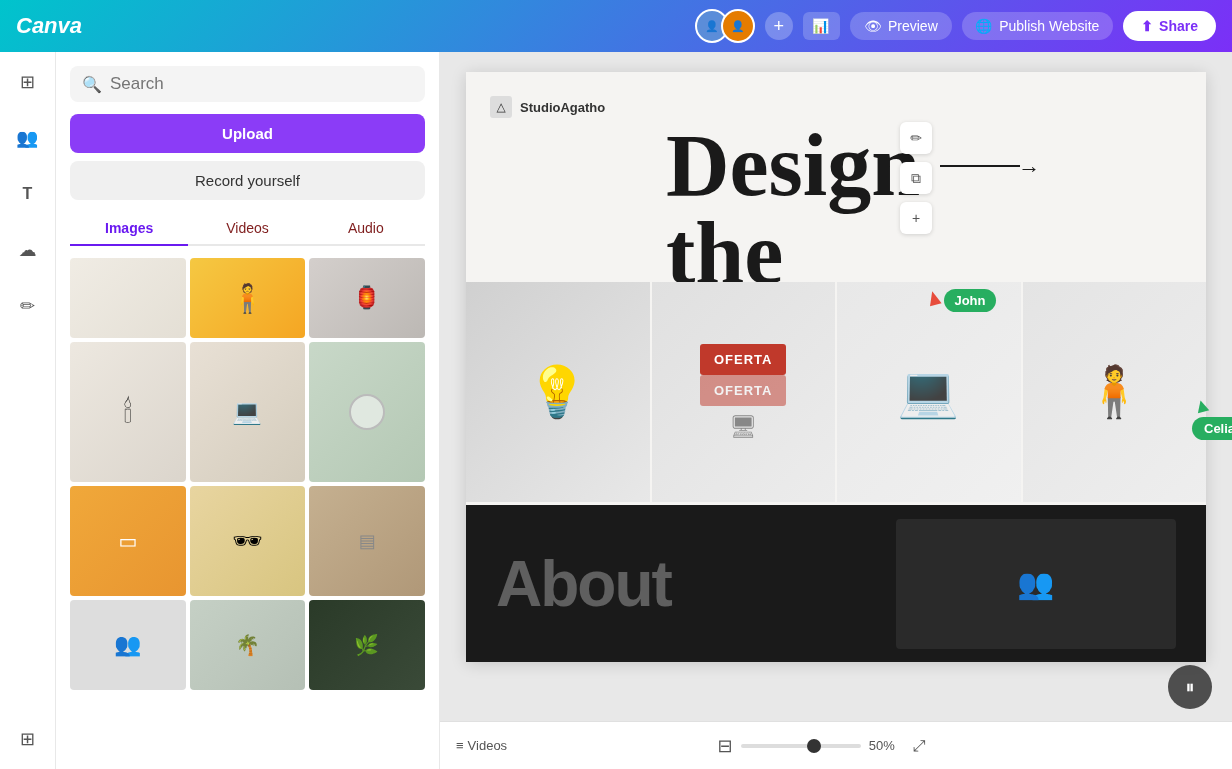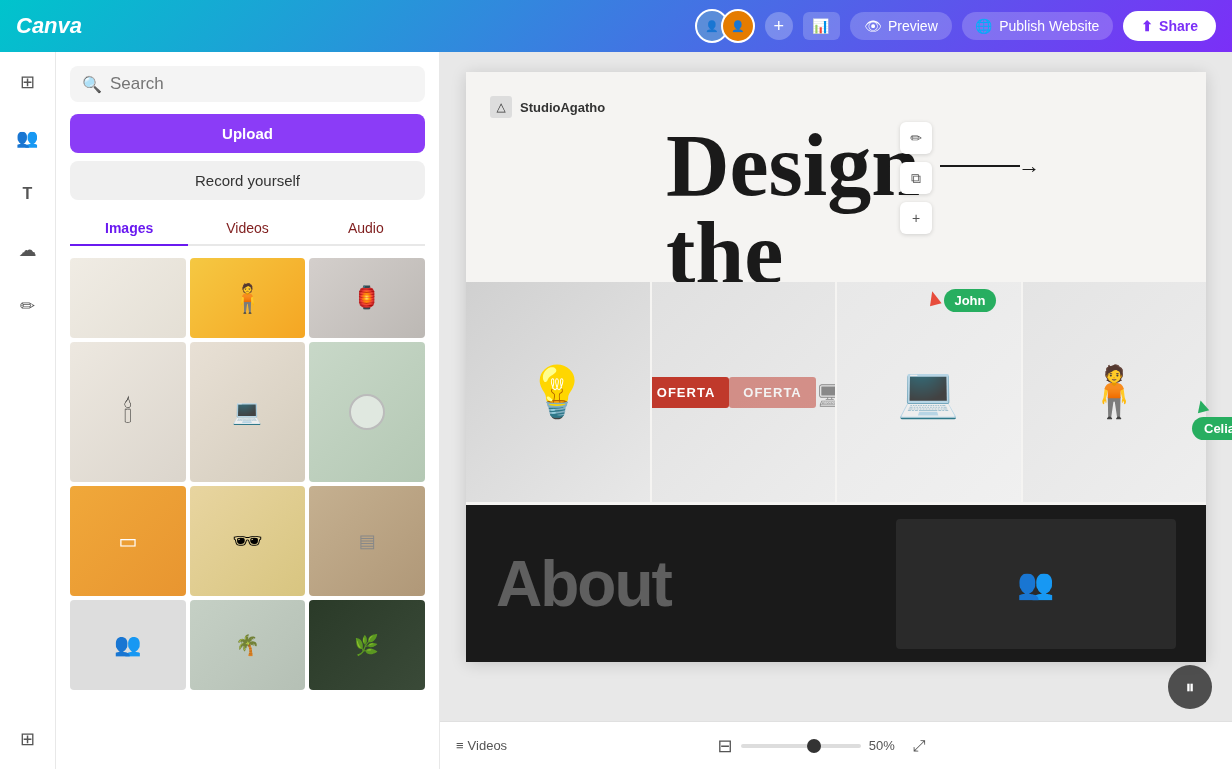--- a/index.html
+++ b/index.html
@@ -234,21 +234,21 @@
               </div>
             </div>
             <h2 style="font-size:88px;font-weight:900;color:#1a1a1a;line-height:1;font-family:Georgia,serif;margin-top:0;">the <em>future</em></h2>
           </div>
 
           <div class="bottom-images">
             <div class="img-section img-lamp">
               <div style="display:flex;align-items:center;justify-content:center;height:100%;font-size:50px;color:#888;">💡</div>
             </div>
             <div class="img-section img-oferta">
-              <div style="display:flex;align-items:center;justify-content:center;height:100%;gap:0;">
+              <div style="display:flex;flex-direction:column;align-items:center;justify-content:center;height:100%;gap:0;">
                 <div class="oferta-card">OFERTA</div>
                 <div class="oferta-card" style="background:#c0392b;opacity:0.5;">OFERTA</div>
                 <div style="font-size:22px;color:#888;margin-top:8px;">🖥</div>
               </div>
             </div>
             <div class="img-section img-laptop">
               <div style="display:flex;align-items:center;justify-content:center;height:100%;font-size:50px;color:#888;">💻</div>
             </div>
             <div class="img-section img-person">
               <div style="display:flex;align-items:center;justify-content:center;height:100%;font-size:50px;color:#888;">🧍</div>

